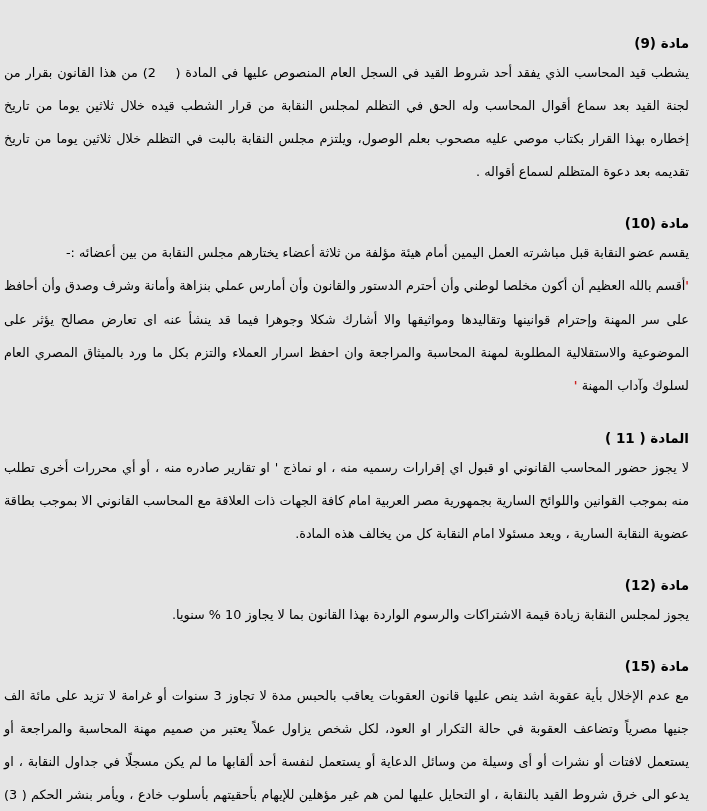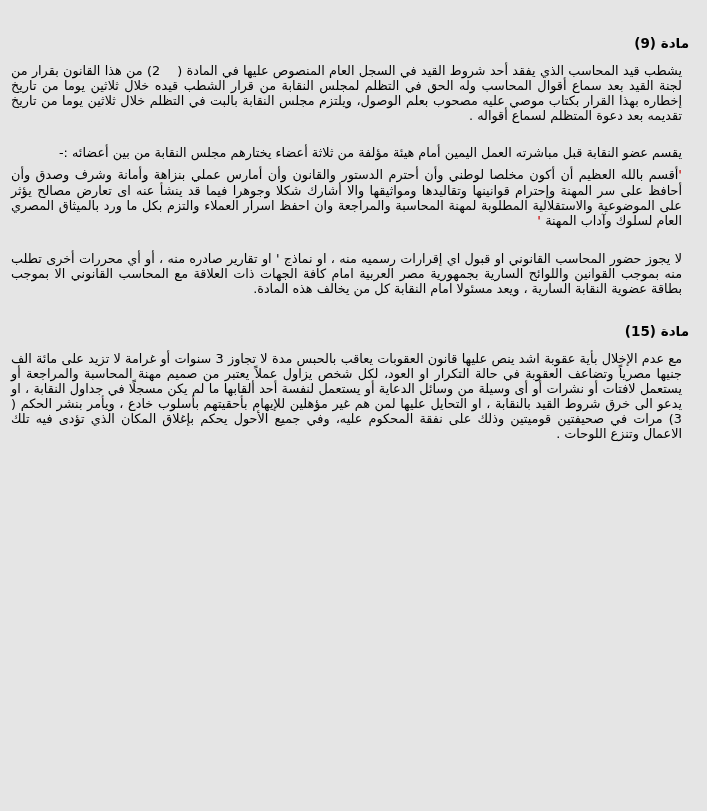--- a/index.html
+++ b/index.html
@@ -27,51 +27,57 @@
     margin: 0 0 22px 0;
   }
   .article-title {
     margin: 0;
     font-size: 13.5px;
     font-weight: bold;
     line-height: 26px;
     text-align: right;
   }
   .body-text {
-    margin: 7px;
+    margin: 0;
     font-size: 12.8px;
     font-weight: normal;
-    line-height: 15px;
+    line-height: 33px;
     text-align: justify;
     text-justify: inter-word;
   }
   .red-quote {
     color: #cc2222;
     font-weight: bold;
     font-size: 12px;
   }
 </style>
 </head>
 <body>
 
 <div class="page">
 
   <section class="article">
     <h2 class="article-title">مادة (9)</h2>
     <p class="body-text">يشطب قيد المحاسب الذي يفقد أحد شروط القيد في السجل العام المنصوص عليها في المادة ( &nbsp;&nbsp; 2) من هذا القانون بقرار من لجنة القيد بعد سماع أقوال المحاسب وله الحق في التظلم لمجلس النقابة من قرار الشطب قيده خلال ثلاثين يوما من تاريخ إخطاره بهذا القرار بكتاب موصي عليه مصحوب بعلم الوصول، ويلتزم مجلس النقابة بالبت في التظلم خلال ثلاثين يوما من تاريخ تقديمه بعد دعوة المتظلم لسماع أقواله .</p>
   </section>
 
   <section class="article">
+    <h2 class="article-title">مادة (10)</h2>
     <p class="body-text">يقسم عضو النقابة قبل مباشرته العمل اليمين أمام هيئة مؤلفة من ثلاثة أعضاء يختارهم مجلس النقابة من بين أعضائه :-</p>
     <p class="body-text"><span class="red-quote">'</span><span>أقسم بالله العظيم أن أكون مخلصا لوطني وأن أحترم الدستور والقانون وأن أمارس عملي بنزاهة وأمانة وشرف وصدق وأن أحافظ على سر المهنة وإحترام قوانينها وتقاليدها ومواثيقها والا أشارك شكلا وجوهرا فيما قد ينشأ عنه اى تعارض مصالح يؤثر على الموضوعية والاستقلالية المطلوبة لمهنة المحاسبة والمراجعة وان احفظ اسرار العملاء والتزم بكل ما ورد بالميثاق المصري العام لسلوك وآداب المهنة</span><span class="red-quote"> '</span></p>
   </section>
 
   <section class="article">
+    <h2 class="article-title">المادة ( 11 )</h2>
     <p class="body-text">لا يجوز حضور المحاسب القانوني او قبول اي إقرارات رسميه منه ، او نماذج ' او تقارير صادره منه ، أو أي محررات أخرى تطلب منه بموجب القوانين واللوائح السارية بجمهورية مصر العربية امام كافة الجهات ذات العلاقة مع المحاسب القانوني الا بموجب بطاقة عضوية النقابة السارية ، ويعد مسئولا امام النقابة كل من يخالف هذه المادة.</p>
   </section>
 
+  <section class="article">
+    <h2 class="article-title">مادة (12)</h2>
+    <p class="body-text">يجوز لمجلس النقابة زيادة قيمة الاشتراكات والرسوم الواردة بهذا القانون بما لا يجاوز 10 % سنويا.</p>
+  </section>
 
   <section class="article">
     <h2 class="article-title">مادة (15)</h2>
     <p class="body-text">مع عدم الإخلال بأية عقوبة اشد ينص عليها قانون العقوبات يعاقب بالحبس مدة لا تجاوز 3 سنوات أو غرامة لا تزيد على مائة الف جنيها مصرياً وتضاعف العقوبة في حالة التكرار او العود، لكل شخص يزاول عملاً يعتبر من صميم مهنة المحاسبة والمراجعة أو يستعمل لافتات أو نشرات أو أى وسيلة من وسائل الدعاية أو يستعمل لنفسة أحد ألقابها ما لم يكن مسجلًا في جداول النقابة ، او يدعو الى خرق شروط القيد بالنقابة ، او التحايل عليها لمن هم غير مؤهلين للإيهام بأحقيتهم بأسلوب خادع ، ويأمر بنشر الحكم ( 3) مرات في صحيفتين قوميتين وذلك على نفقة المحكوم عليه، وفي جميع الأحول يحكم بإغلاق المكان الذي تؤدى فيه تلك الاعمال وتنزع اللوحات .</p>
   </section>
 
 </div>
 
 </body></html>

